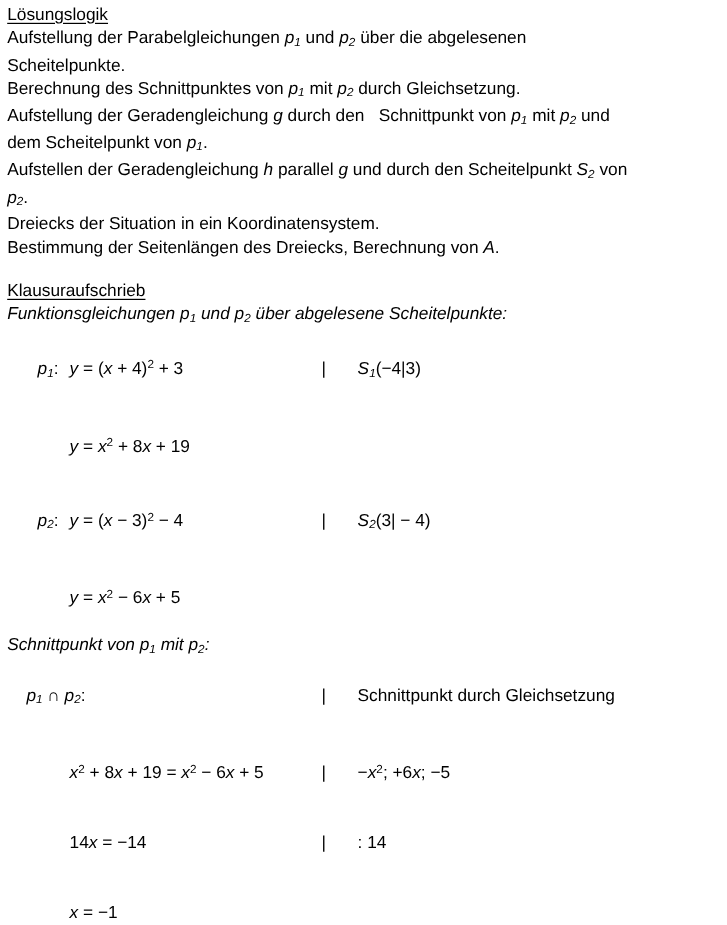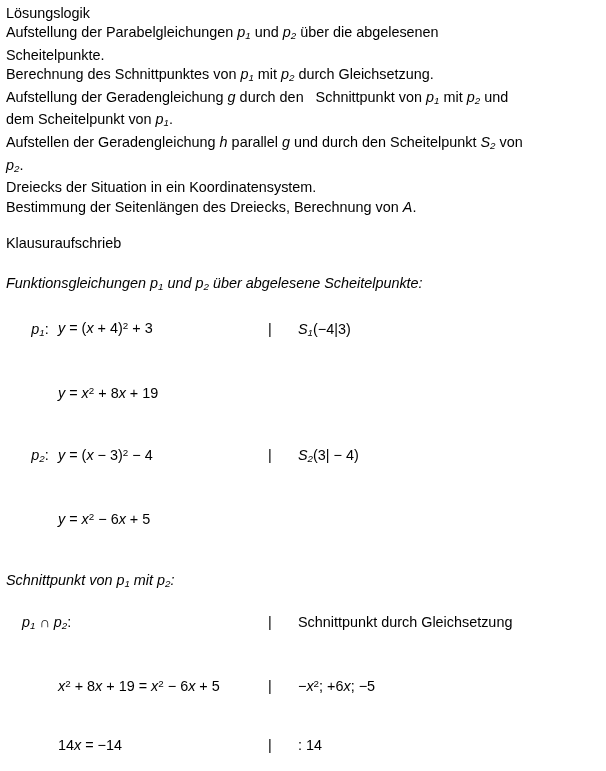--- a/index.html
+++ b/index.html
@@ -24,26 +24,27 @@
   
   .line {
     display: block;
     line-height: 19.4px;
     white-space: pre;
     min-height: 19.4px;
   }
 
   
   .heading {
+    text-decoration: underline;
     text-underline-offset: 2px;
     font-style: normal;
   }
 
   
-  .caption { font-style: italic; margin-top: 21px; }
+  .caption { font-style: italic; }
 
   
   .row {
     display: block;
     position: relative;
     line-height: 19.4px;
     min-height: 19.4px;
     white-space: pre;
   }
 

